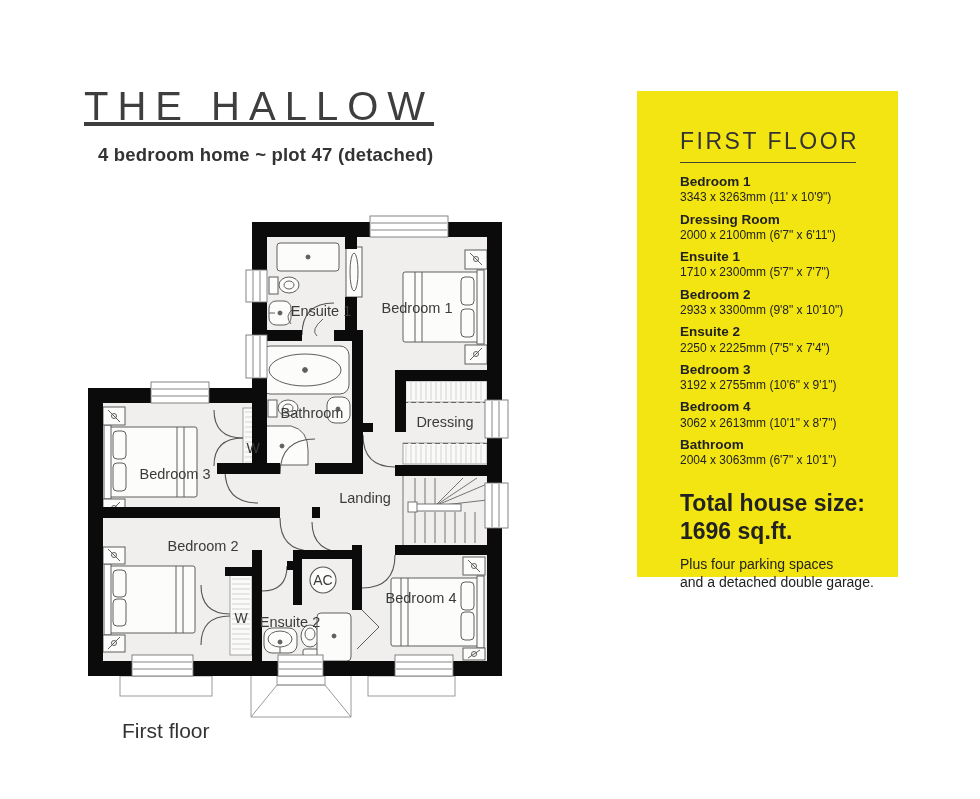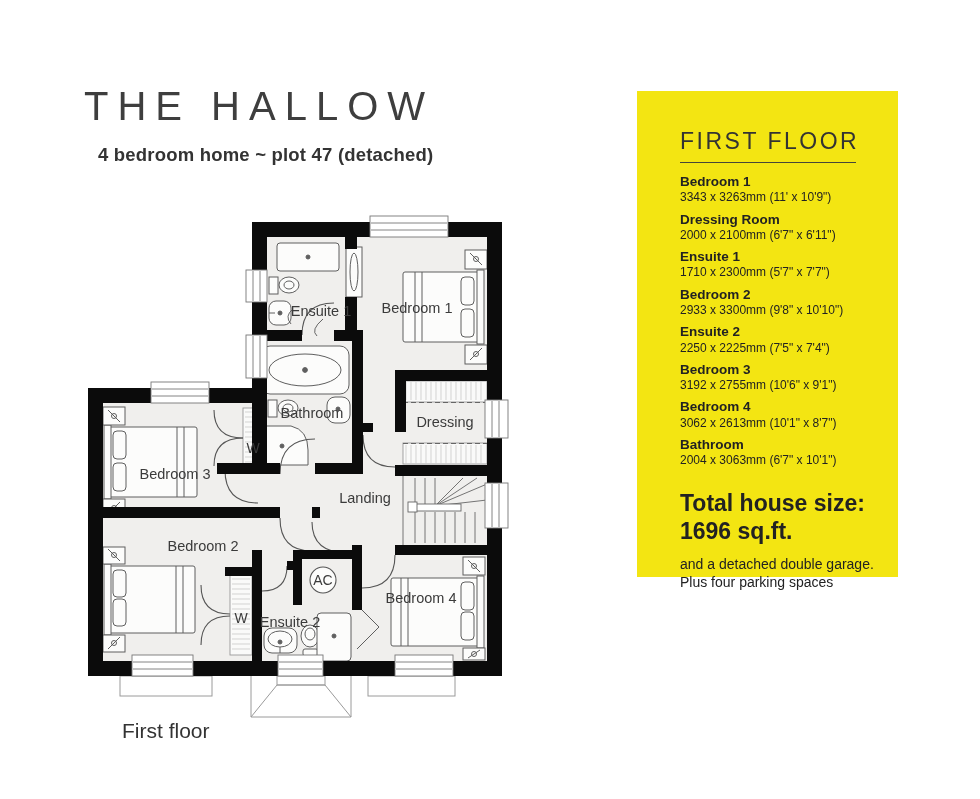--- a/index.html
+++ b/index.html
@@ -3,21 +3,21 @@
 <meta charset="utf-8">
 <style>
   html,body{margin:0;padding:0;}
   body{
     width:980px;height:799px;position:relative;background:#ffffff;
     font-family:"Liberation Sans", sans-serif;overflow:hidden;
   }
   
   .title{
     position:absolute;left:84px;top:84px;
-    font-size:40px;font-weight:300;letter-spacing:9px;color:#3e3e3e;
+    font-size:40px;font-weight:300;letter-spacing:9px;color:#3e3e3e;text-decoration:underline;
   }
   .subtitle{
     position:absolute;left:86px;top:144px;
     font-size:18.5px;font-weight:bold;color:#333;letter-spacing:0.2px;margin-left:12px;
   }
   
   .panel{
     position:absolute;left:637px;top:91px;width:261px;height:486px;
     box-sizing:border-box;padding:37px 18px 0 43px;
   }
@@ -80,22 +80,22 @@
     <div class="room">
       <div class="room-name">Bathroom</div>
       <div class="room-dims">2004 x 3063mm (6'7" x 10'1")</div>
     </div>
   </div>
   <div class="total">
     <div>Total house size:</div>
     <div>1696 sq.ft.</div>
   </div>
   <div class="note">
+    <div>Plus four parking spaces</div>
     <div>and a detached double garage.</div>
-    <div>Plus four parking spaces</div>
   </div>
 </div>
 
 <svg class="plan-svg" viewBox="0 0 445 550" xmlns="http://www.w3.org/2000/svg">
 
   <path d="M187,27 H437 V481 H23 V193 H187 Z" fill="#f0efed"></path>
 
   <g stroke="#9a9a9a" stroke-width="1" fill="none">
     <rect x="55" y="481" width="92" height="20"></rect>
     <rect x="303" y="481" width="87" height="20"></rect>

